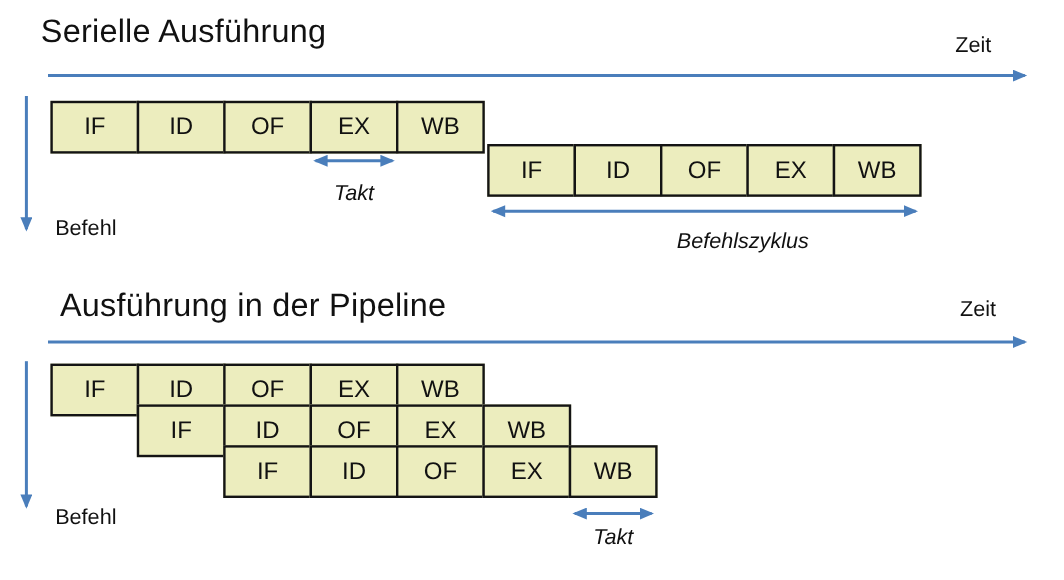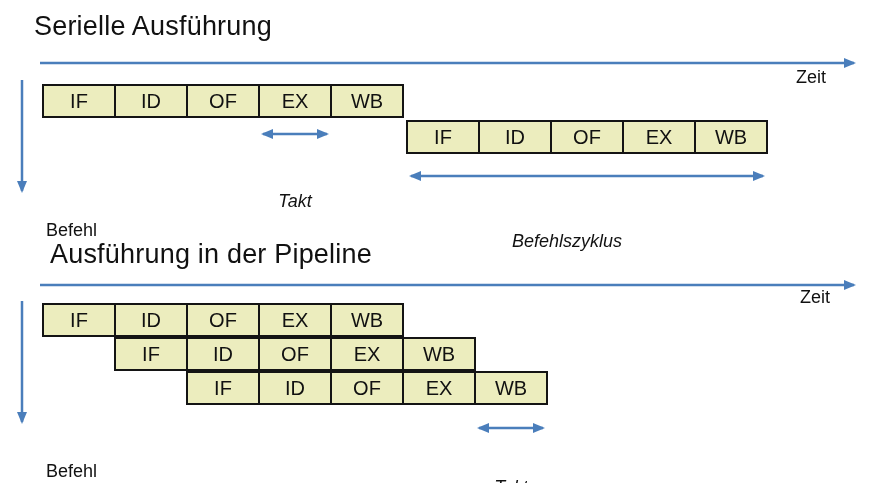--- a/index.html
+++ b/index.html
@@ -1,25 +1,25 @@
 <!DOCTYPE html>
 <html><head>
 <meta charset="utf-8">
 <style>
   * { margin:0; padding:0; box-sizing:border-box; }
   html,body { background:#ffffff; }
   body { font-family:"Liberation Sans", sans-serif; color:#111111; }
   .canvas { position:relative; width:887px; height:483px; background:#ffffff; overflow:hidden; }
   .arrow-layer { position:absolute; left:0; top:0; width:887px; height:483px; pointer-events:none; }
   .section-title { position:absolute; font-size:27px; font-weight:400; letter-spacing:0.2px; white-space:nowrap; }
-  .lbl { position:absolute; font-size:18px; white-space:nowrap;margin-top:40px; }
+  .lbl { position:absolute; font-size:18px; white-space:nowrap; }
   .lbl-center { transform:translateX(-50%);font-style:italic; }
   .stage-row { position:absolute; display:flex; }
   .cell {
-    width:74px; height:34px;
+    width:74px; height:44px;
     background:#ecedbe;
     border:2px solid #141414;
     margin-left:-2px;
     display:flex; align-items:center; justify-content:center;
     font-size:20px; color:#111111;
   }
   .cell:first-child { margin-left:0; }
 </style>
 </head>
 <body>
@@ -59,21 +59,21 @@
 
   <div class="stage-row" style="left:406px; top:120px;">
     <div class="cell">IF</div>
     <div class="cell">ID</div>
     <div class="cell">OF</div>
     <div class="cell">EX</div>
     <div class="cell">WB</div>
   </div>
 
   <div class="lbl lbl-center" style="left:295px; top:151px;">Takt</div>
-  <div class="lbl lbl-center" style="left:567px; top:191px;">Befehlszyklus</div>
+  <div class="lbl lbl-center" style="left:619px; top:191px;">Befehlszyklus</div>
   <div class="lbl" style="left:46px; top:180px;">Befehl</div>
 
   <div class="section-title" style="left:34px; top:239px;margin-left:16px;">Ausführung in der Pipeline</div>
   <div class="lbl" style="left:800px; top:247px;">Zeit</div>
 
   <div class="stage-row" style="left:42px; top:303px;">
     <div class="cell">IF</div>
     <div class="cell">ID</div>
     <div class="cell">OF</div>
     <div class="cell">EX</div>

